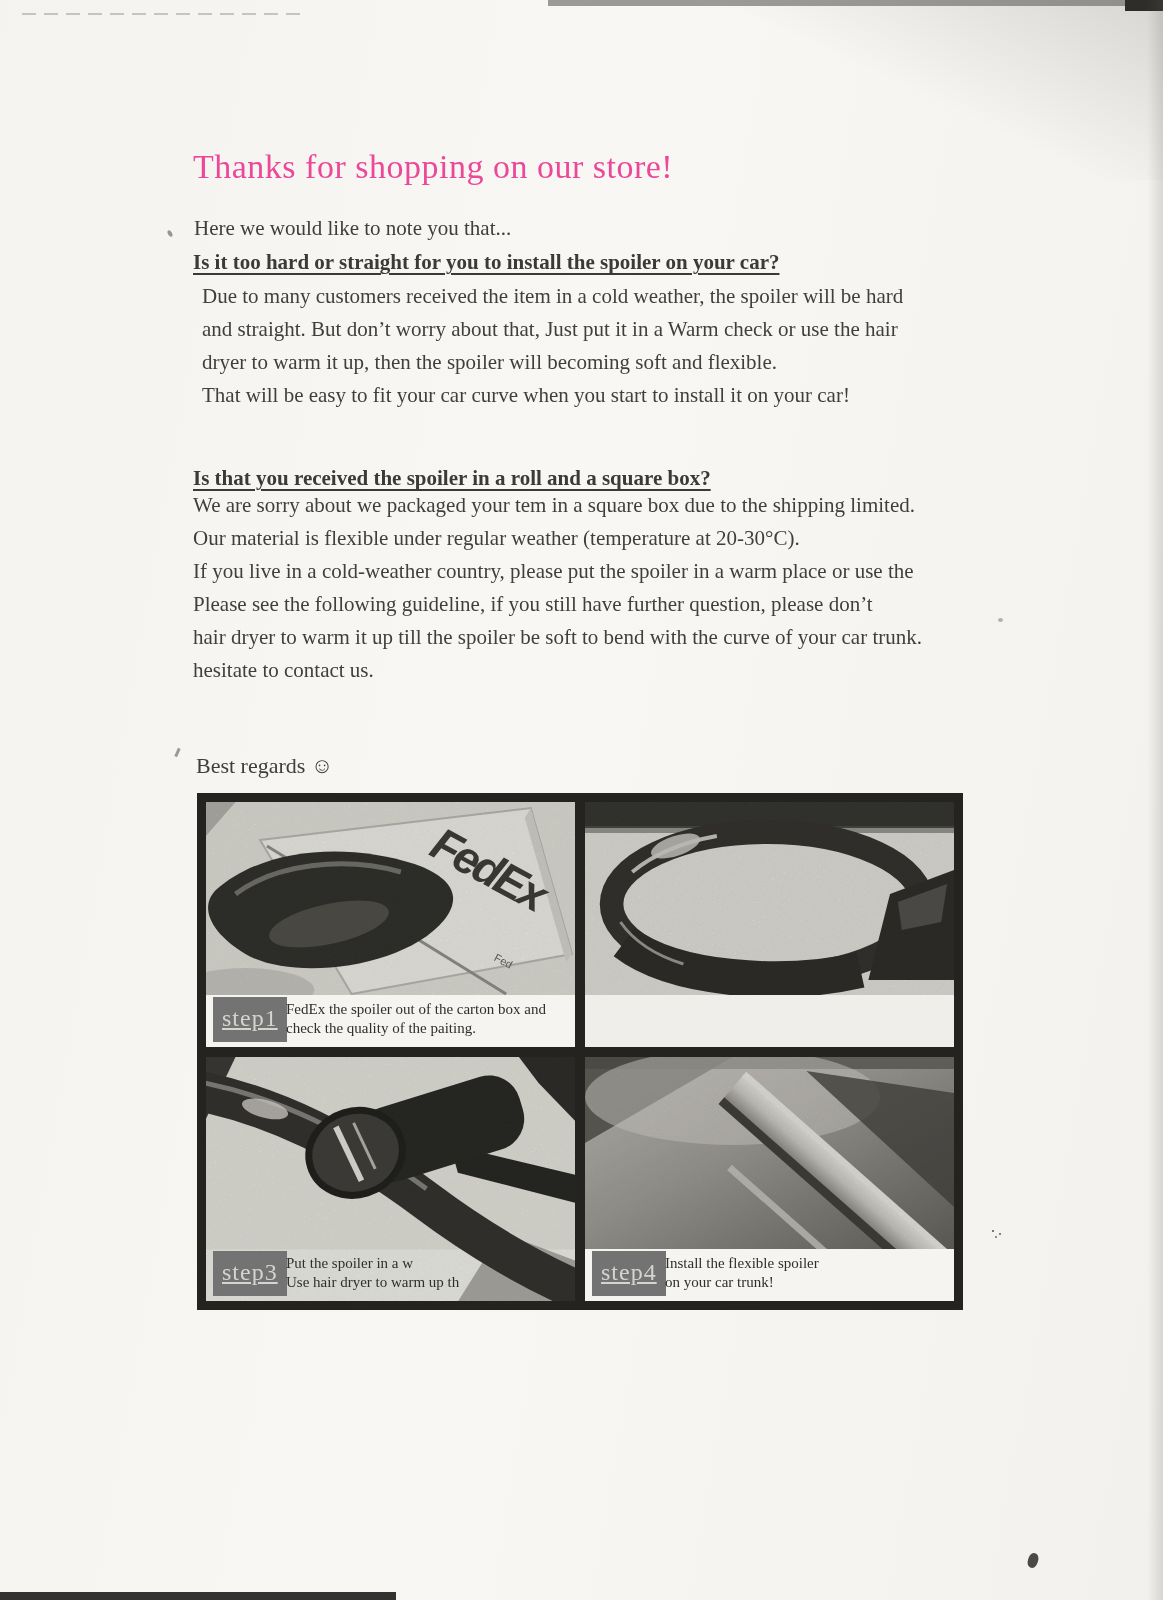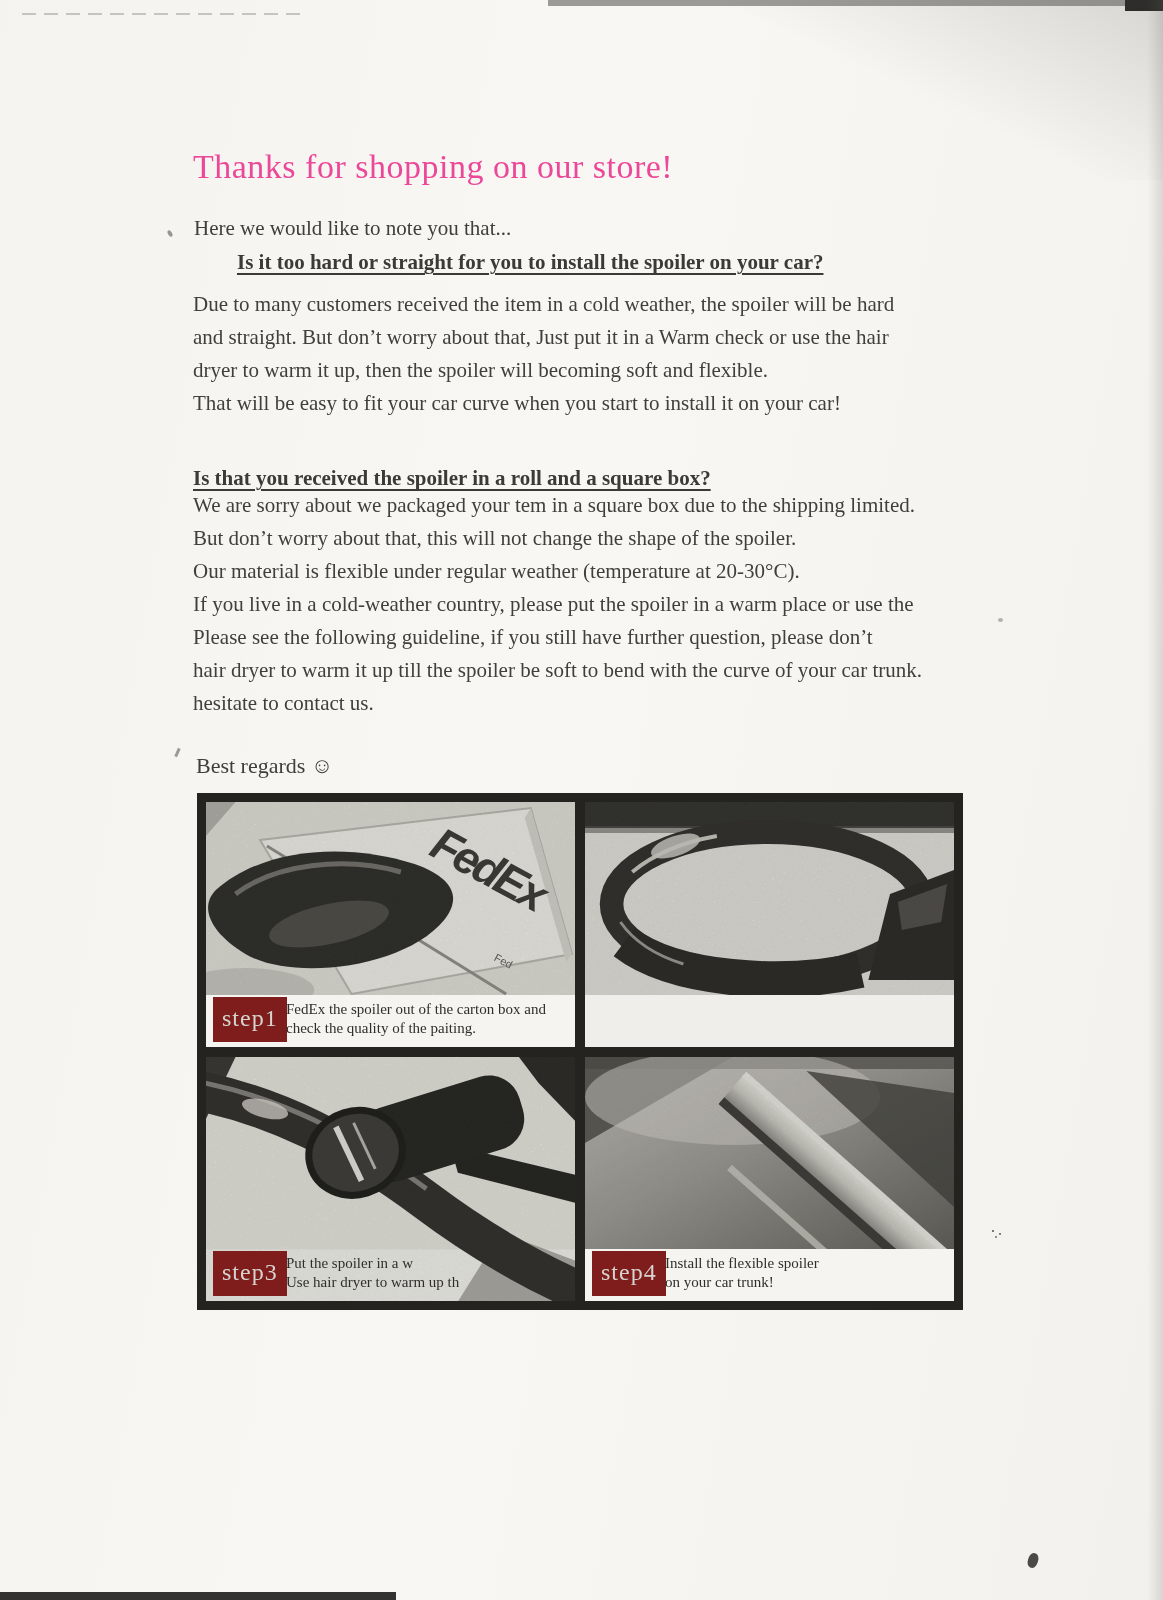--- a/index.html
+++ b/index.html
@@ -24,37 +24,37 @@
                radial-gradient(2px 2px at 10px 6px,#6b6965 40%,transparent 45%),
                radial-gradient(2px 2px at 6px 9px,#7b7975 40%,transparent 45%);}
   .speck-c{left:168px;top:230px;width:4px;height:7px;background:#6f6d69;border-radius:50%;transform:rotate(-30deg);opacity:.7;}
   .speck-d{left:176px;top:748px;width:3px;height:9px;background:#75736f;transform:rotate(24deg);opacity:.7;}
   .speck-e{left:998px;top:618px;width:5px;height:4px;background:#85837f;border-radius:50%;opacity:.6;}
 
   .title{position:absolute;left:193px;top:148px;font-size:34px;color:#ec4899;letter-spacing:.5px;white-space:nowrap;}
   .intro{position:absolute;left:194px;top:216px;font-size:21px;white-space:nowrap;text-align:center;}
   .h-underline{position:absolute;font-size:21px;font-weight:bold;color:#3b3a36;white-space:nowrap;
     text-decoration:underline;text-decoration-thickness:2px;text-underline-offset:4px;}
-  .h1{left:193px;top:250px;margin-left:44px;}
+  .h1{left:193px;top:250px;}
   .h2{left:193px;top:455px;margin-top:11px;}
   .para{position:absolute;left:193px;font-size:21px;line-height:33px;color:#403f3b;}
-  .p1{top:288px;}
+  .p1{top:280px;margin-left:9px;}
   .p2{top:489px;}
   .line{white-space:nowrap;}
   .signoff{position:absolute;left:196px;top:753px;font-size:22px;white-space:nowrap;}
 
   .figure{position:absolute;left:197px;top:793px;width:766px;height:517px;box-sizing:border-box;
     background:#242320;padding:9px;display:grid;grid-template-columns:1fr 1fr;grid-template-rows:1fr 1fr;gap:10px;}
   .cell{position:relative;background:#efeeea;overflow:hidden;}
   .photo-svg{position:absolute;left:0;top:0;width:100%;height:193px;display:block;}
   .photo-svg.full{height:100%;}
   .caption{position:absolute;left:0;right:0;bottom:0;height:52px;background:#f5f4f0;}
   .caption.clear{background:transparent;}
-  .step-label{position:absolute;left:7px;bottom:5px;background:#7f1d1d;color:#d6d4cf;
-    font-size:24px;line-height:1;padding:9px 9px 12px 9px;letter-spacing:1px;}
+  .step-label{position:absolute;left:7px;bottom:5px;background:#737373;color:#d6d4cf;
+    font-size:24px;line-height:1;padding:9px 9px 12px 9px;letter-spacing:1px;text-decoration:underline;}
   .cap-text{position:absolute;left:80px;top:5px;font-size:15px;line-height:19px;color:#2f2e2b;}
   .cap-text .line{white-space:nowrap;}
 </style>
 </head>
 <body>
 
 <svg width="0" height="0" style="position:absolute" aria-hidden="true">
   <defs>
     <filter id="grain" x="0%" y="0%" width="100%" height="100%">
       <feTurbulence type="fractalNoise" baseFrequency="0.55" numOctaves="3" seed="7" stitchTiles="stitch"></feTurbulence>
@@ -92,21 +92,20 @@
 <div class="para p1">
   <div class="line">Due to many customers received the item in a cold weather, the spoiler will be hard</div>
   <div class="line">and straight. But don’t worry about that, Just put it in a Warm check or use the hair</div>
   <div class="line">dryer to warm it up, then the spoiler will becoming soft and flexible.</div>
   <div class="line">That will be easy to fit your car curve when you start to install it on your car!</div>
 </div>
 
 <div class="h-underline h2">Is that you received the spoiler in a roll and a square box?</div>
 <div class="para p2">
   <div class="line">We are sorry about we packaged your tem in a square box due to the shipping limited.</div>
-  <div class="line">But don’t worry about that, this will not change the shape of the spoiler.</div>
   <div class="line">Our material is flexible under regular weather (temperature at 20-30°C).</div>
   <div class="line">If you live in a cold-weather country, please put the spoiler in a warm place or use the</div>
   <div class="line">Please see the following guideline, if you still have further question, please don’t</div>
   <div class="line">hair dryer to warm it up till the spoiler be soft to bend with the curve of your car trunk.</div>
   <div class="line">hesitate to contact us.</div>
 </div>
 
 <div class="signoff">Best regards ☺</div>
 
 <div class="figure">

